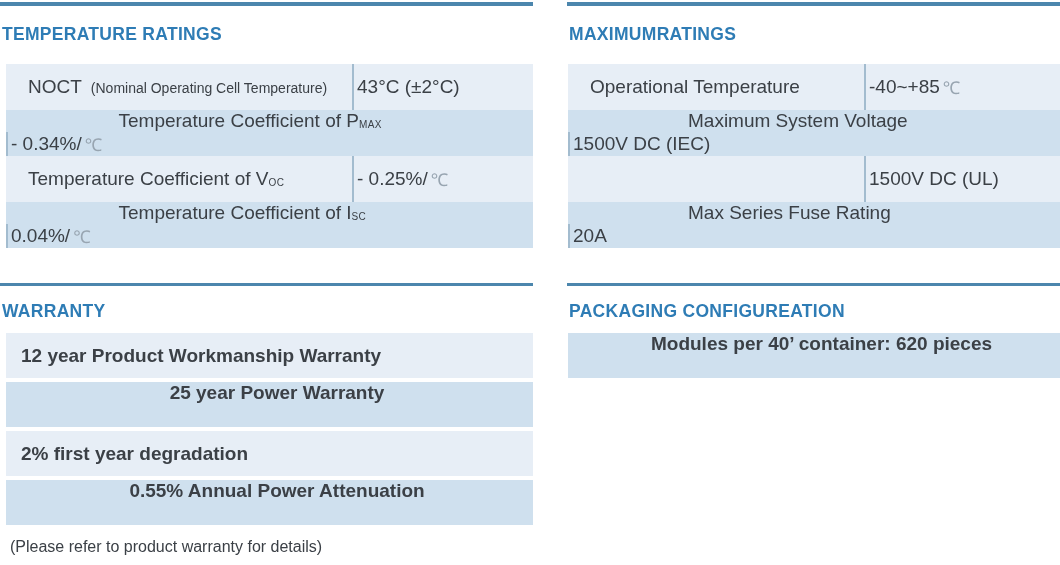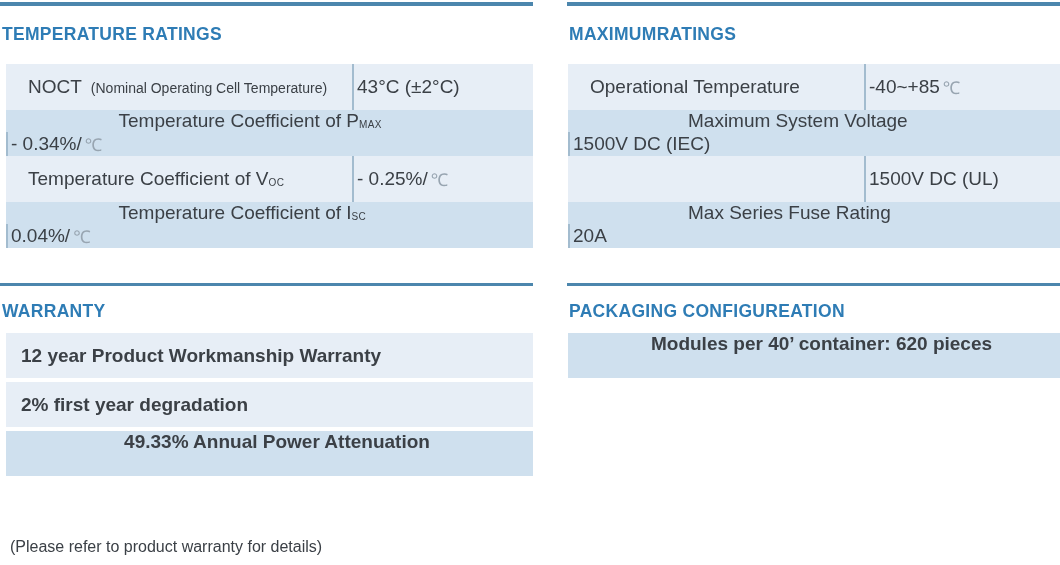--- a/index.html
+++ b/index.html
@@ -123,25 +123,28 @@
     </div>
   </div>
 
   <div class="line-mid"></div>
   <div class="heading h-bottom">WARRANTY</div>
 
   <div class="spec-table t-bottom">
     <div class="trow light single-row">
         <span>12 year Product Workmanship Warranty</span>
       </div>
+    <div class="trow dark single-row">
+        <span>25 year Power Warranty</span>
+      </div>
     <div class="trow light single-row">
         <span>2% first year degradation</span>
       </div>
     <div class="trow dark single-row">
-        <span>49.33% Annual Power Attenuation</span>
+        <span>0.55% Annual Power Attenuation</span>
       </div>
   </div>
 
   <div class="footnote">(Please refer to product warranty for details)</div>
 </div>
 
 <div class="col" id="col-right">
   <div class="bar-top"></div>
   <div class="heading h-top">MAXIMUMRATINGS</div>
 

